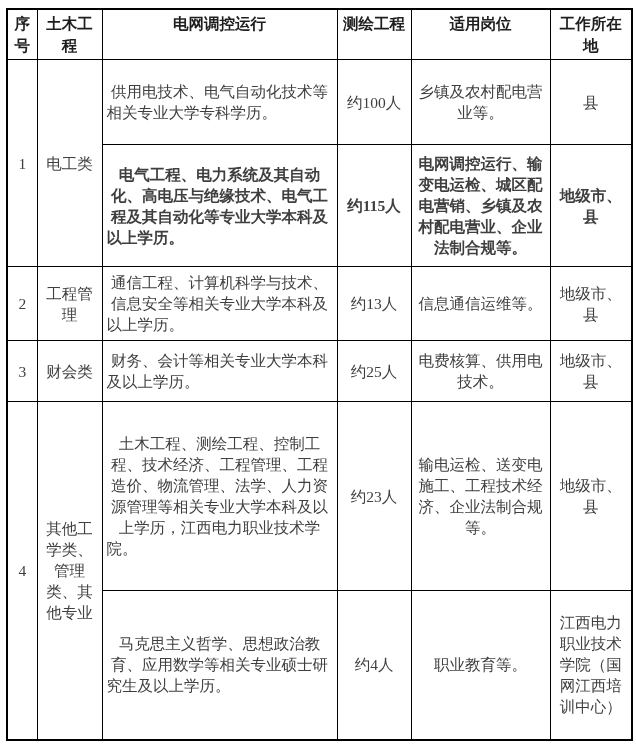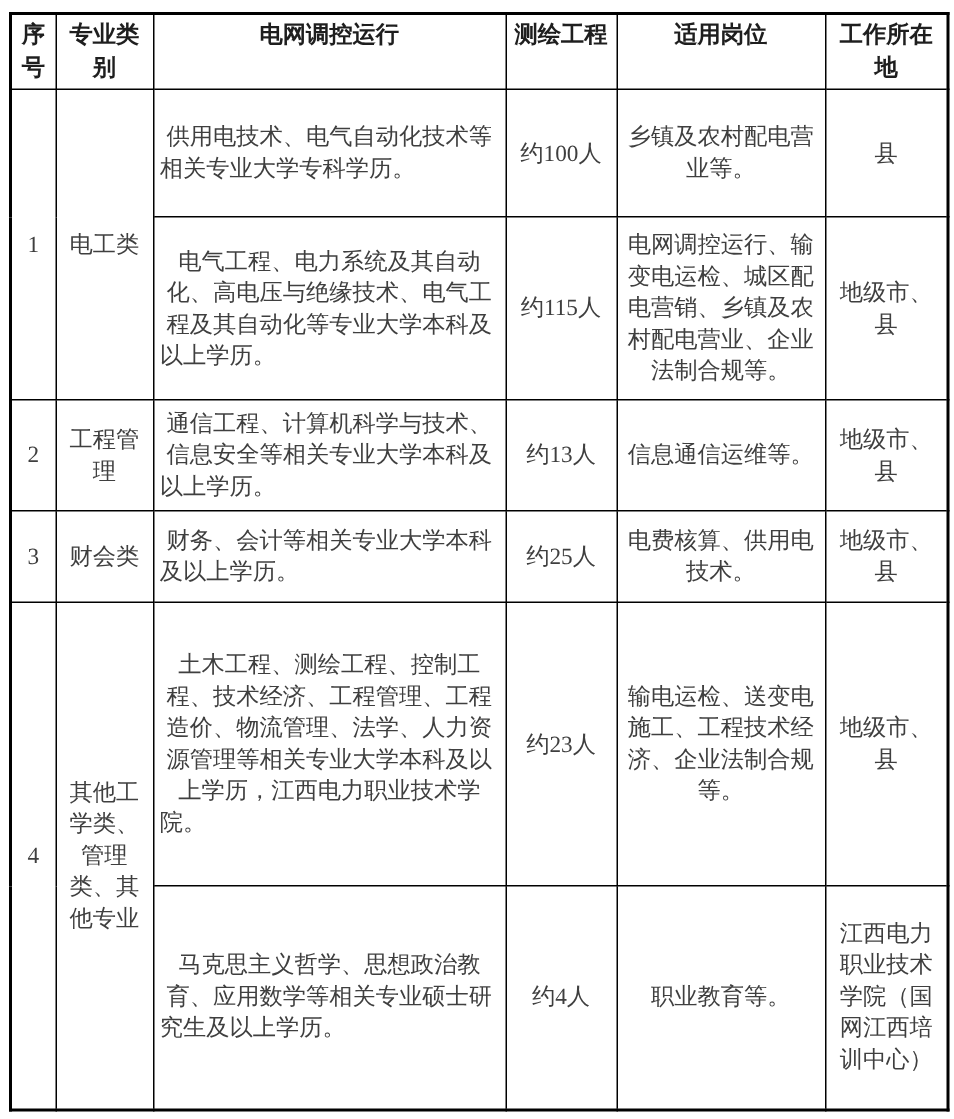--- a/index.html
+++ b/index.html
@@ -60,21 +60,21 @@
     -moz-text-align-last: left;
     padding: 4px 9px;
     line-height: 23px;
     vertical-align: middle;
   }
   td.c-count { padding: 2px 10px; line-height: 21px; }
   td.c-pos   { padding: 2px 11px; line-height: 21px; }
   td.c-loc   { padding: 2px 15px; line-height: 20px; }
   tr.h-head { height: 49px; }
   tr.h-1a { height: 85px; }
-  tr.h-1b { height: 122px; }
+  tr.h-1b { height: 122px; font-weight: bold; }
   tr.h-2  { height: 74px; }
   tr.h-3  { height: 61px; }
   tr.h-4a { height: 189px; }
   tr.h-4b { height: 149px; }
 </style>
 </head>
 <body>
 
 <div class="page">
   <table class="recruit">
@@ -82,21 +82,21 @@
       <col style="width:30px">
       <col style="width:65px">
       <col style="width:235px">
       <col style="width:74px">
       <col style="width:139px">
       <col style="width:82px">
     </colgroup>
     <thead>
       <tr class="h-head">
         <th>序号</th>
-        <th>专业类别</th>
+        <th>土木工程</th>
         <th>电网调控运行</th>
         <th>测绘工程</th>
         <th>适用岗位</th>
         <th>工作所在地</th>
       </tr>
     </thead>
     <tbody>
       <tr class="h-1a">
         <td class="c-seq" rowspan="2">1</td>
         <td class="c-cat" rowspan="2">电工类</td>

